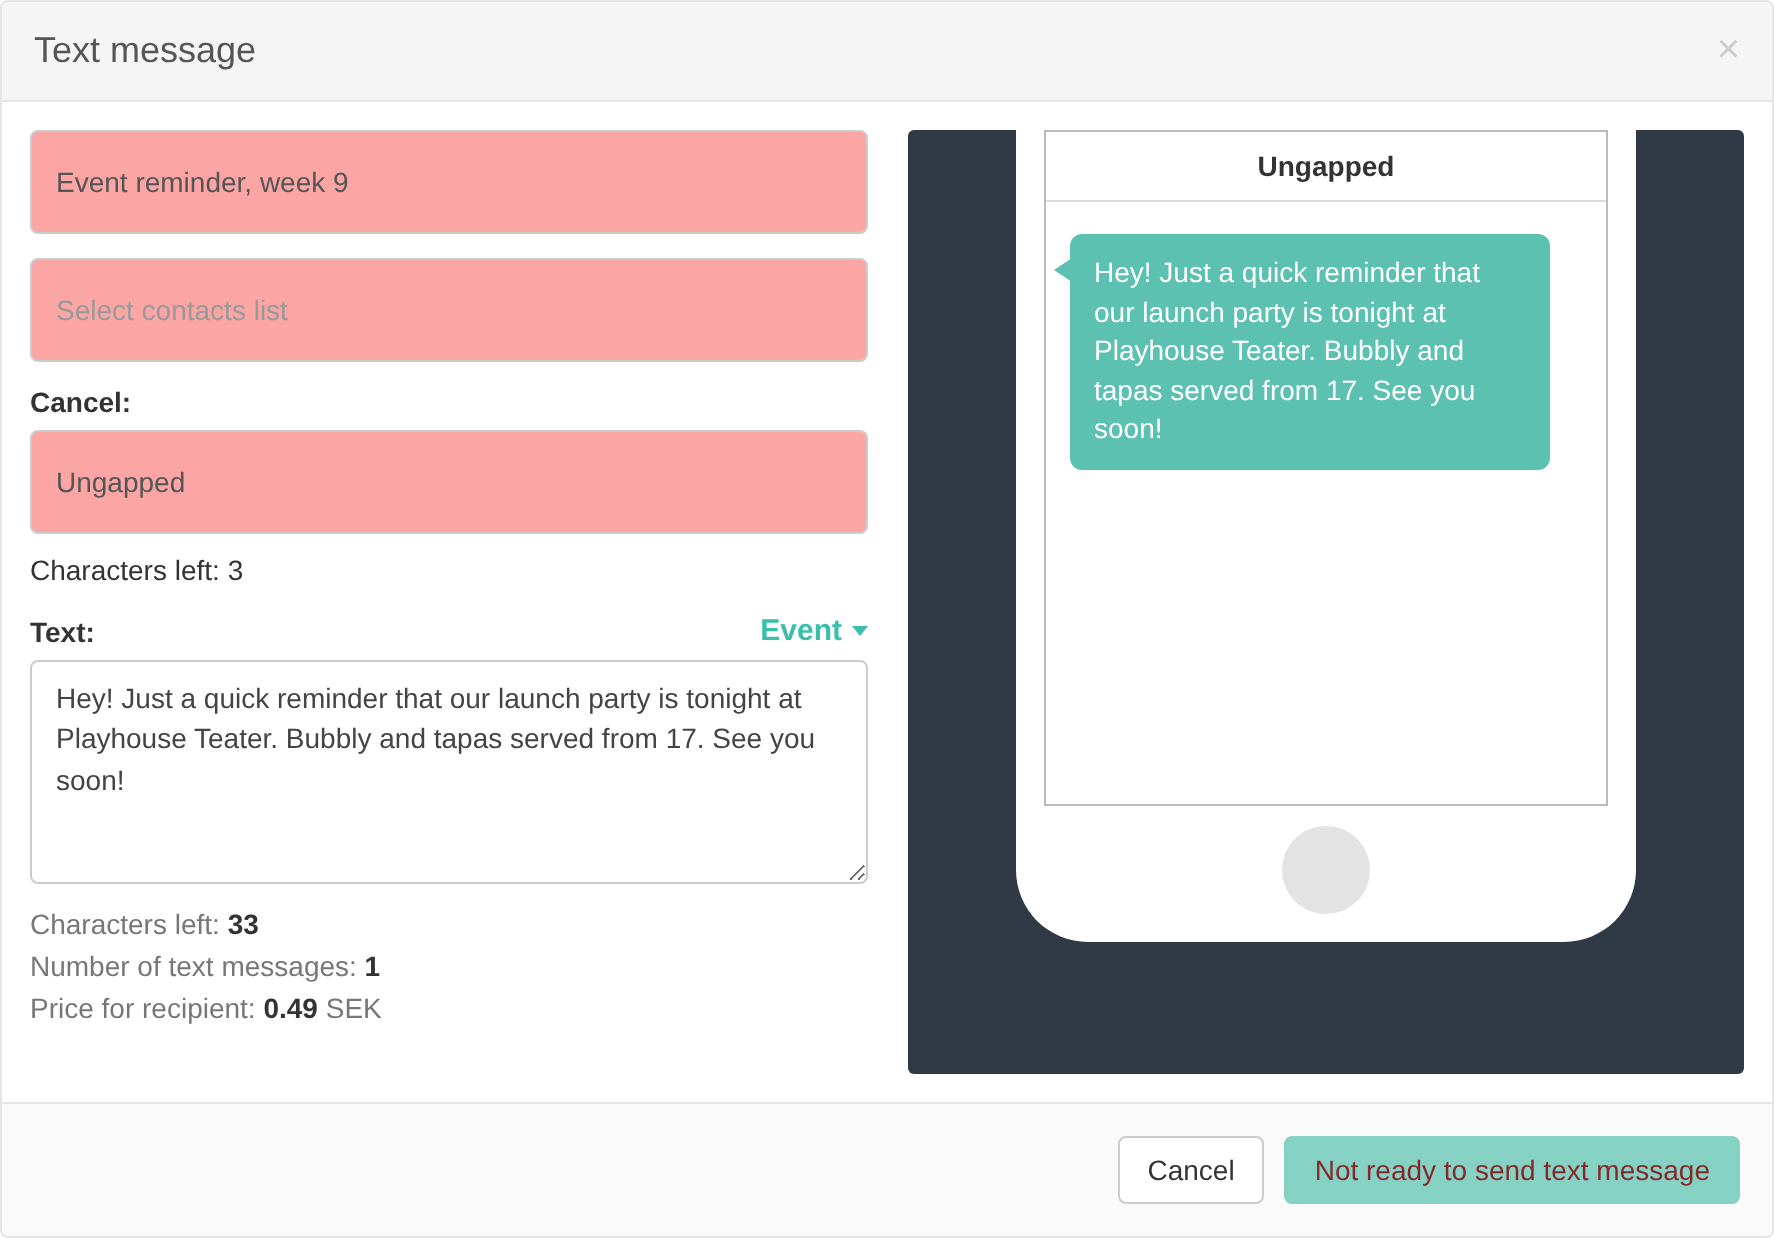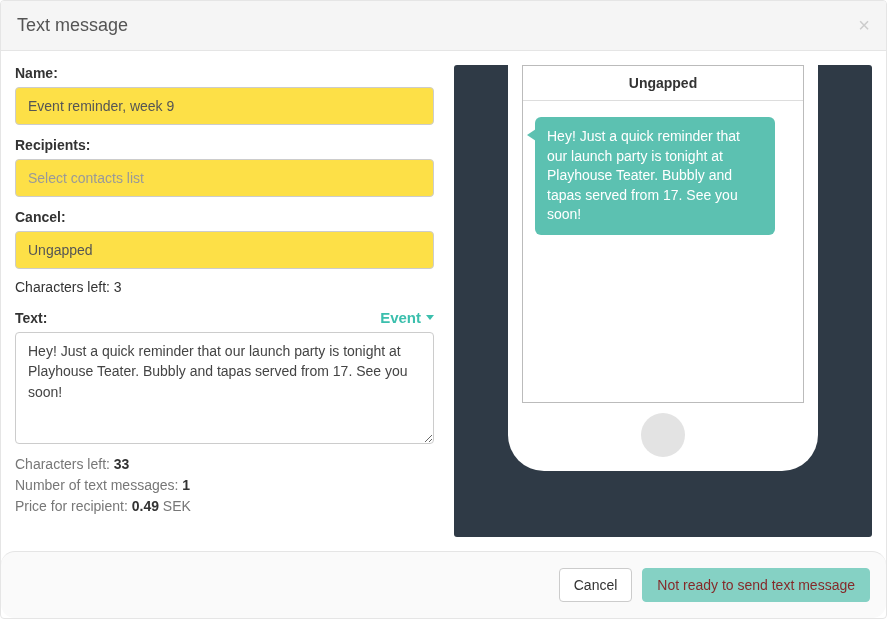--- a/index.html
+++ b/index.html
@@ -65,27 +65,27 @@
     .form-group { margin-bottom: 12px; }
     .form-label {
       font-size: 14px;
       color: #333;
       font-weight: 600;
       display: block;
       margin-bottom: 6px;
     }
     .form-input {
       width: 100%;
-      height: 38px;
+      height: 52px;
       padding: 18px 12px;
       border: 1px solid #ccc;
       border-radius: 4px;
       font-size: 14px;
       color: #555;
-      background: #fde047;
+      background: #fca5a5;
     }
     .form-input::placeholder { color: #999; }
     .chars-left-sender {
       font-weight: 400;
       margin-top: 6px;
       margin-bottom: 14px;
       font-size: 14px;
     }
     .text-label-row {
       display: flex;
@@ -184,21 +184,20 @@
       margin: 6px auto 0;
     }
     
     .modal-footer {
       background: #fafafa;
       border-top: 1px solid #e5e5e5;
       padding: 16px;
       display: flex;
       justify-content: flex-end;
       gap: 10px;
-      border-radius: 14px;
     }
     .btn {
       padding: 8px 14px;
       font-size: 14px;
       border-radius: 4px;
       cursor: pointer;
       border: 1px solid transparent;
     }
     .btn-default {
       background: #fff;
@@ -218,26 +217,24 @@
 <div class="modal">
   <div class="modal-header">
     <span class="modal-title">Text message</span>
     <button class="close-btn">×</button>
   </div>
 
   <div class="modal-body">
     <div class="left-pane">
 
       <div class="form-group">
-        <label class="form-label">Name:</label>
         <input class="form-input" type="text" value="Event reminder, week 9" style="">
       </div>
 
       <div class="form-group">
-        <label class="form-label">Recipients:</label>
         <input class="form-input" type="text" placeholder="Select contacts list" style="">
       </div>
 
       <div class="form-group" style="margin-bottom:4px">
         <label class="form-label">Cancel:</label>
         <input class="form-input" type="text" value="Ungapped" style="">
       </div>
 
       <div class="chars-left-sender">
         <span>Characters left: </span><span>3</span>

